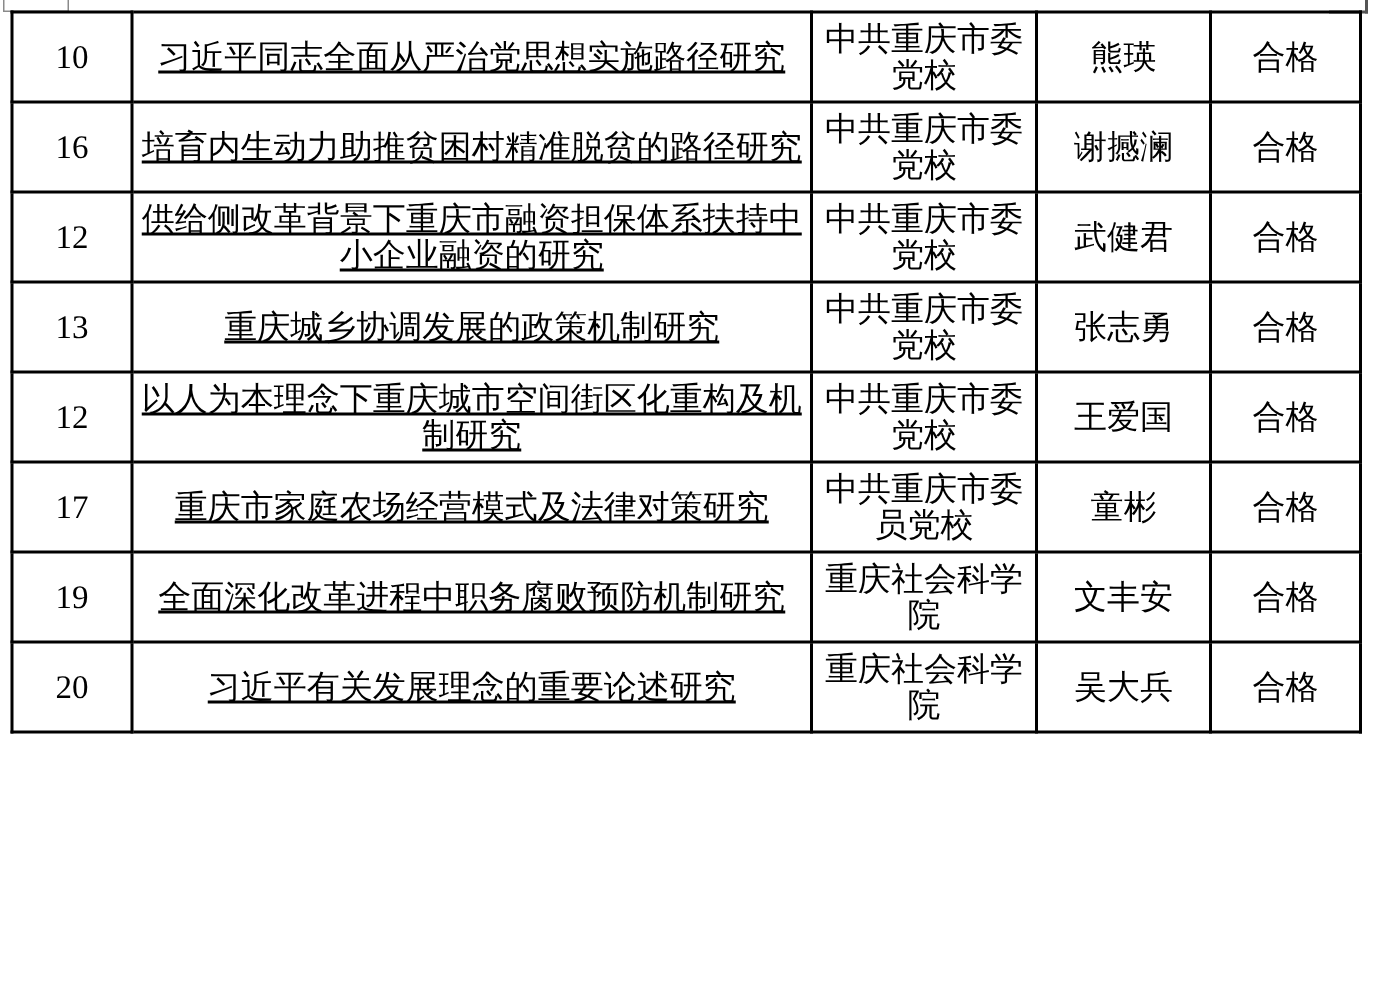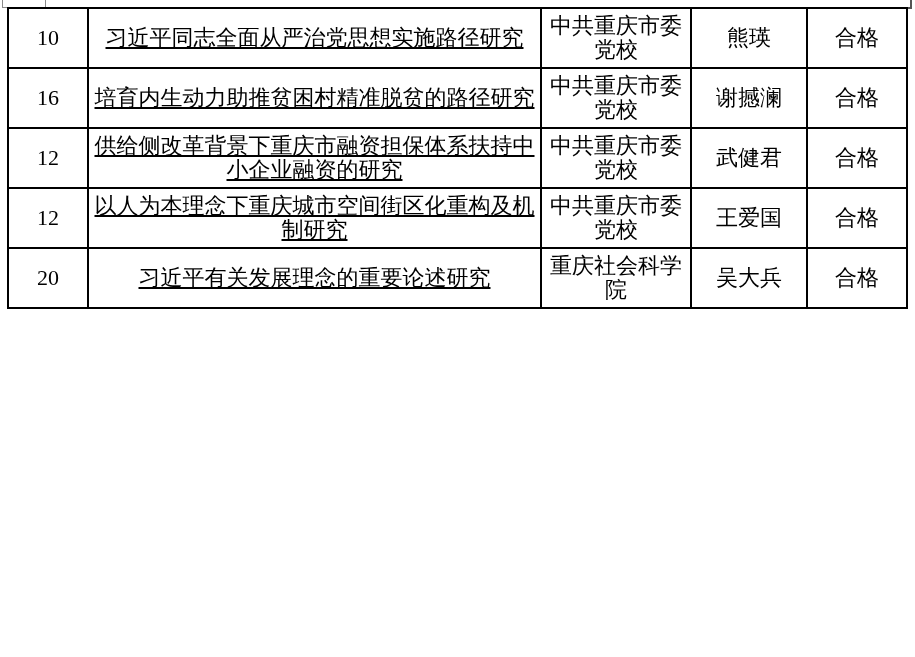--- a/index.html
+++ b/index.html
@@ -96,24 +96,45 @@
     <td class="c-result">合格</td>
   </tr>
         <tr>
     <td class="c-no">12</td>
     <td class="c-title">供给侧改革背景下重庆市融资担保体系扶持中小企业融资的研究</td>
     <td class="c-org">中共重庆市委党校</td>
     <td class="c-name">武健君</td>
     <td class="c-result">合格</td>
   </tr>
         <tr>
+    <td class="c-no">13</td>
+    <td class="c-title">重庆城乡协调发展的政策机制研究</td>
+    <td class="c-org">中共重庆市委党校</td>
+    <td class="c-name">张志勇</td>
+    <td class="c-result">合格</td>
+  </tr>
+        <tr>
     <td class="c-no">12</td>
     <td class="c-title">以人为本理念下重庆城市空间街区化重构及机制研究</td>
     <td class="c-org">中共重庆市委党校</td>
     <td class="c-name">王爱国</td>
+    <td class="c-result">合格</td>
+  </tr>
+        <tr>
+    <td class="c-no">17</td>
+    <td class="c-title">重庆市家庭农场经营模式及法律对策研究</td>
+    <td class="c-org">中共重庆市委员党校</td>
+    <td class="c-name">童彬</td>
+    <td class="c-result">合格</td>
+  </tr>
+        <tr>
+    <td class="c-no">19</td>
+    <td class="c-title">全面深化改革进程中职务腐败预防机制研究</td>
+    <td class="c-org">重庆社会科学院</td>
+    <td class="c-name">文丰安</td>
     <td class="c-result">合格</td>
   </tr>
         <tr>
     <td class="c-no">20</td>
     <td class="c-title">习近平有关发展理念的重要论述研究</td>
     <td class="c-org">重庆社会科学院</td>
     <td class="c-name">吴大兵</td>
     <td class="c-result">合格</td>
   </tr>
       </tbody>

